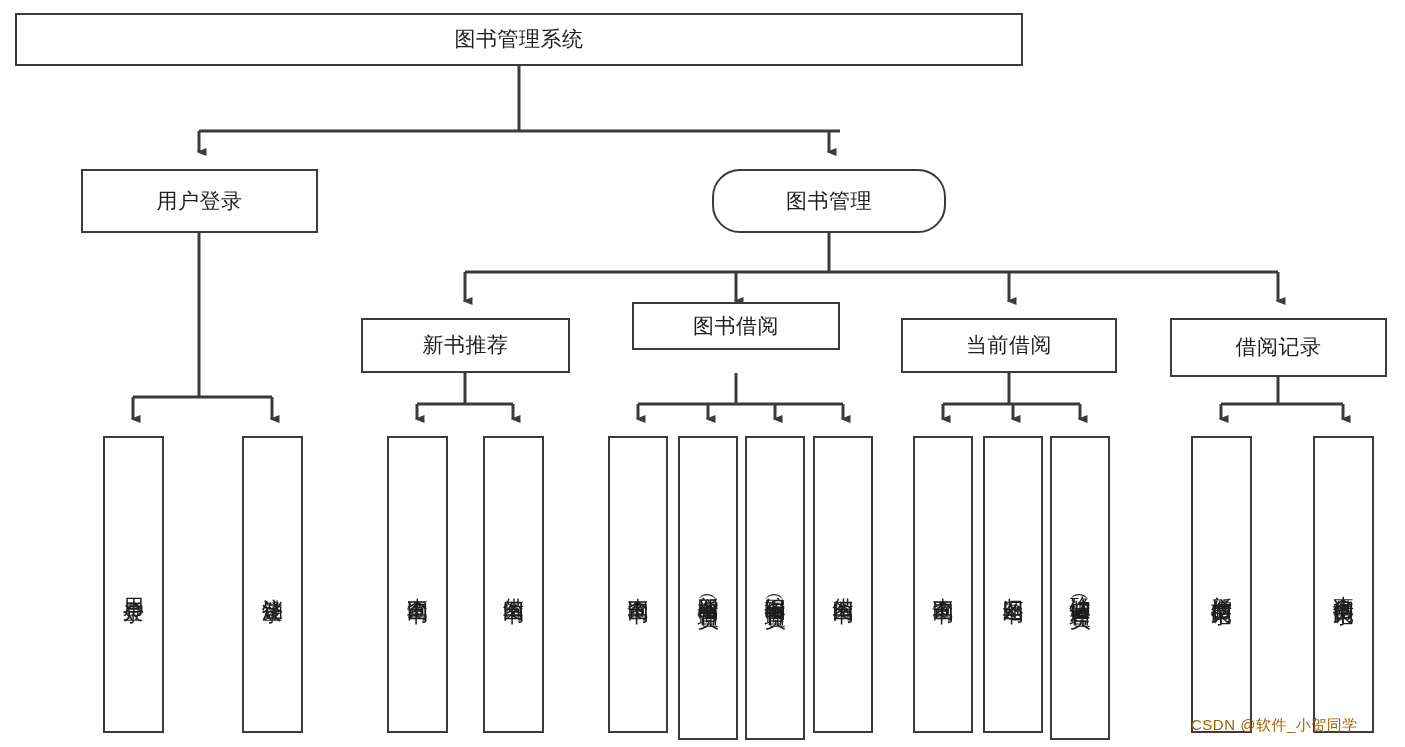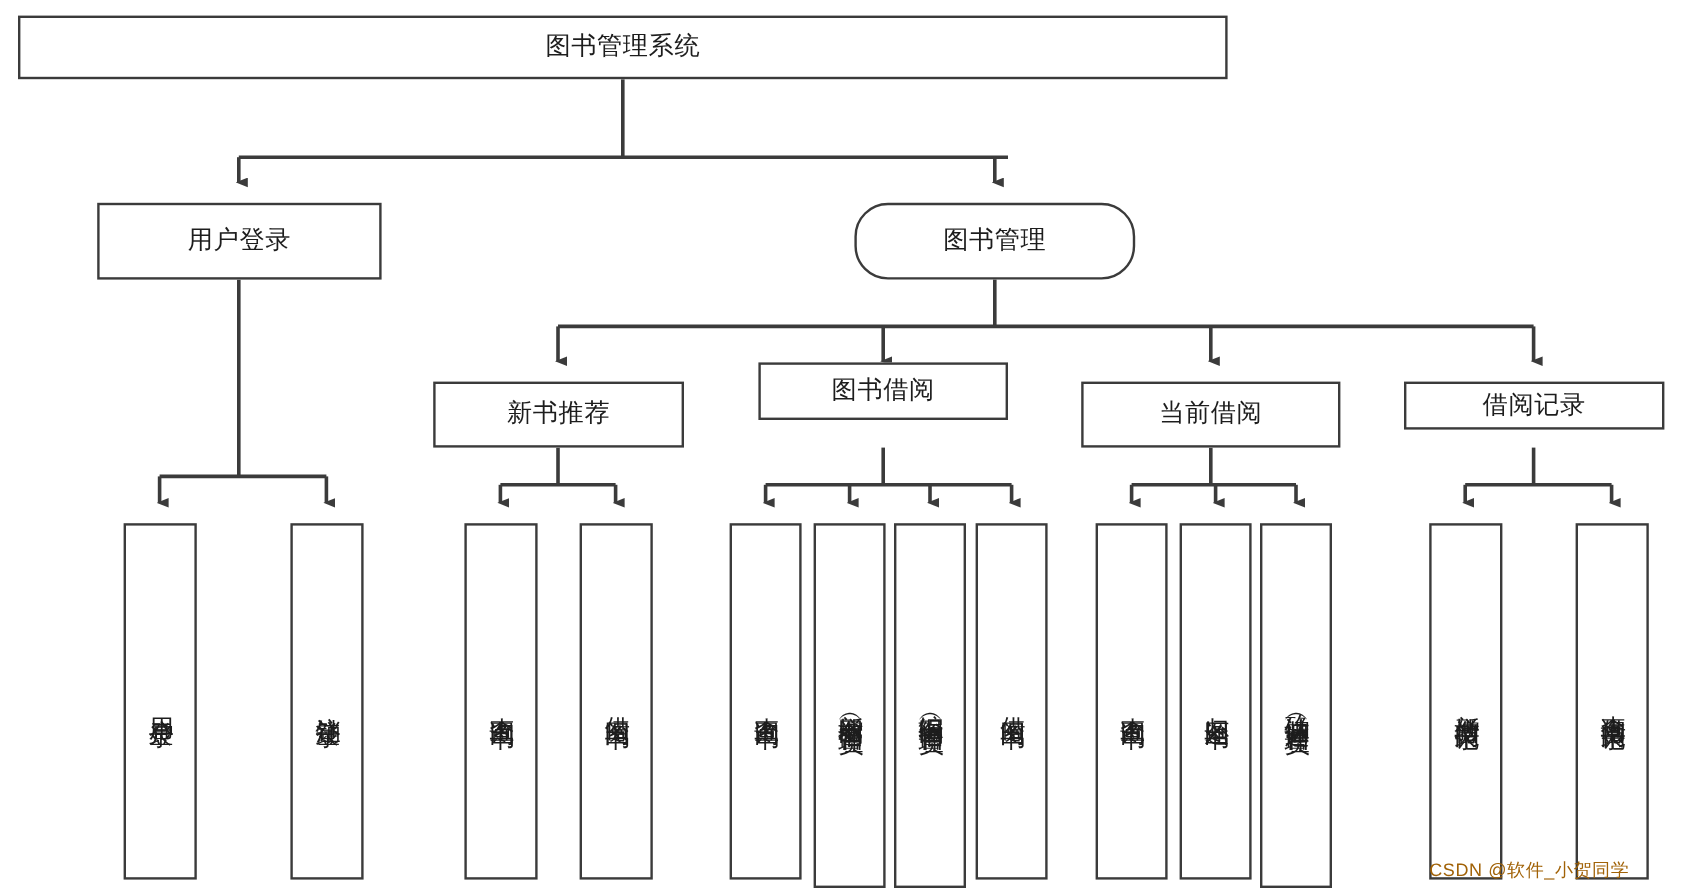--- a/index.html
+++ b/index.html
@@ -137,21 +137,21 @@
   <div id="level3-container">
       <div class="node horizontal" style="left: 361px; top: 318px; width: 209px; height: 55px;">
         <span class="label">新书推荐</span>
       </div>
       <div class="node horizontal" style="left: 632px; top: 302px; width: 208px; height: 48px;">
         <span class="label">图书借阅</span>
       </div>
       <div class="node horizontal" style="left: 901px; top: 318px; width: 216px; height: 55px;">
         <span class="label">当前借阅</span>
       </div>
-      <div class="node horizontal" style="left: 1170px; top: 318px; width: 217px; height: 40px;">
+      <div class="node horizontal" style="left: 1170px; top: 318px; width: 217px; height: 59px;">
         <span class="label">借阅记录</span>
       </div>
     </div>
   <div id="leaves-container">
       <div class="node vertical" style="left: 103px; top: 436px; width: 61px; height: 297px;">
         <span class="label">用户登录</span>
       </div>
       <div class="node vertical" style="left: 242px; top: 436px; width: 61px; height: 297px;">
         <span class="label">注销登录</span>
       </div>

